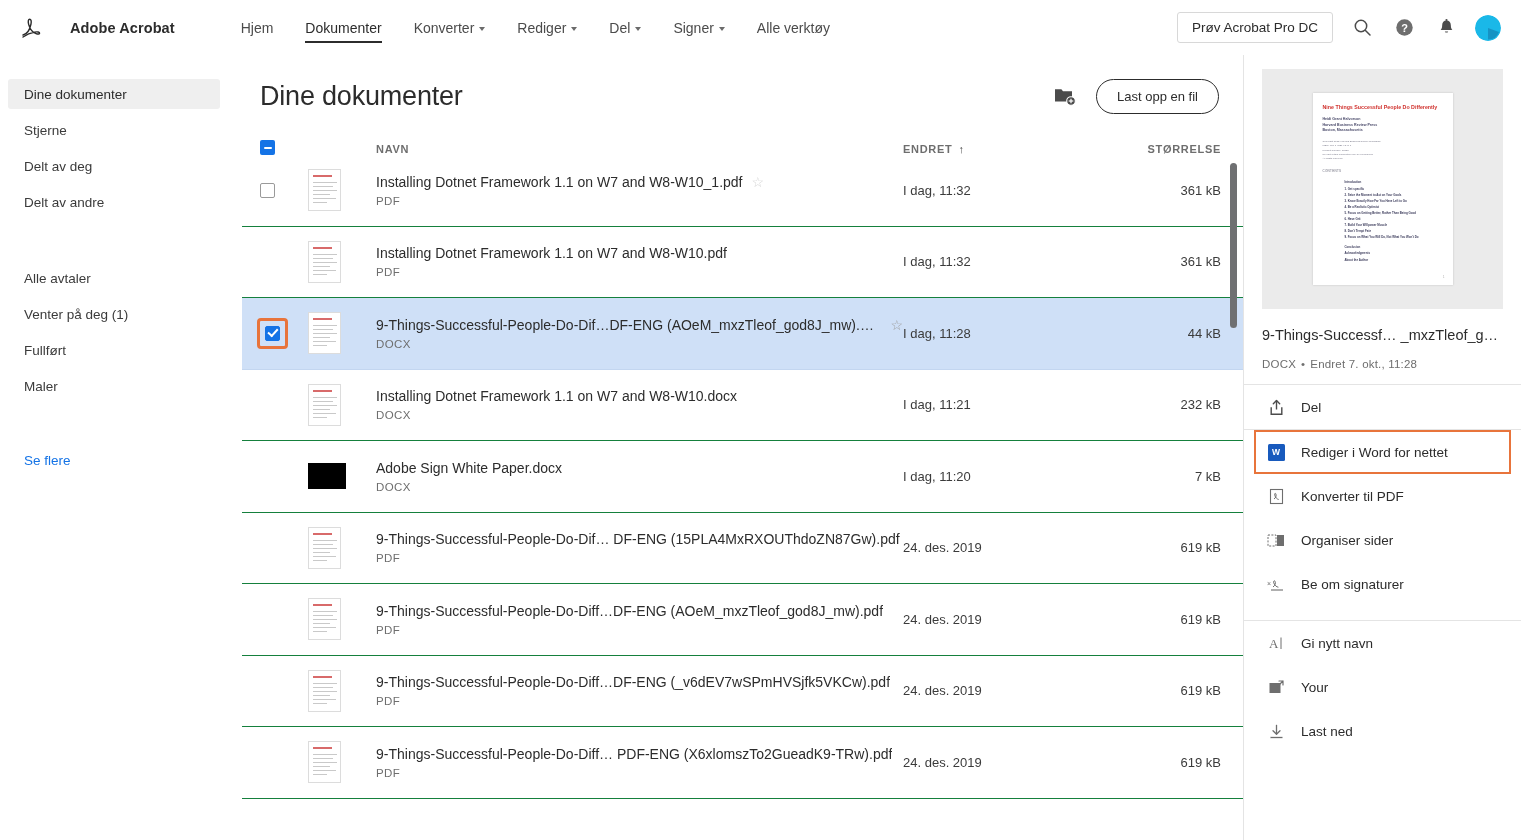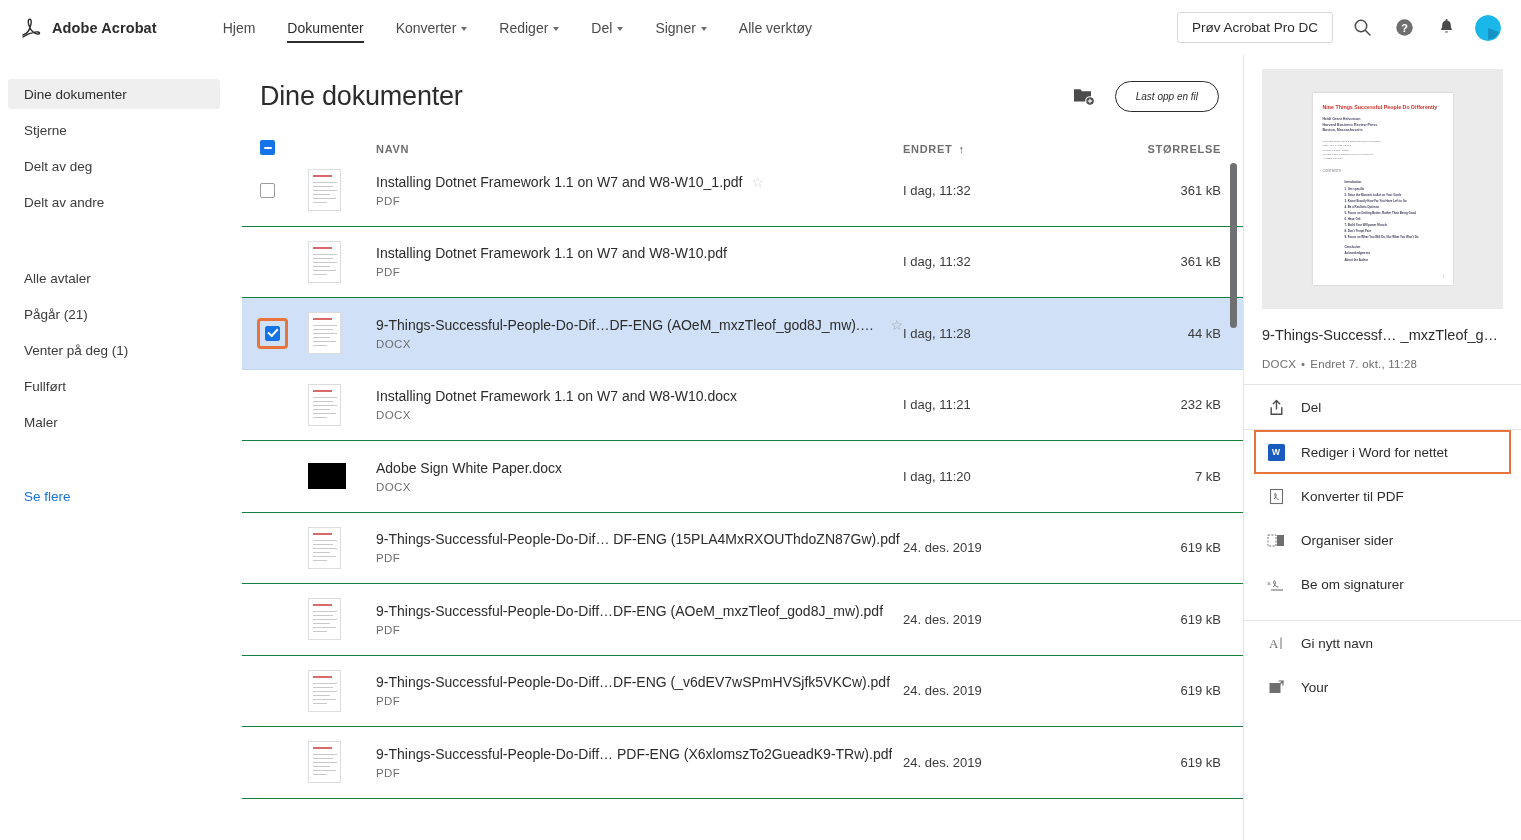--- a/index.html
+++ b/index.html
@@ -13,21 +13,21 @@
 
   
   .topnav {
     height: 55px;
     display: flex;
     align-items: center;
     padding: 0 20px 0 18px;
     background: #fff;
     position: relative;
   }
-  .brand { display: flex; align-items: center; gap: 8px; }
+  .brand { display: flex; align-items: center; gap: 26px; }
   .brand-logo { width: 26px; height: 26px; display: block; }
   .brand-name { font-size: 14.5px; font-weight: bold; color: #2c2c2c; letter-spacing: .1px; }
 
   .nav-items { display: flex; align-items: center; margin-left: 50px; height: 55px; }
   .nav-item {
     display: flex; align-items: center; gap: 5px;
     font-size: 14px; color: #4b4b4b;
     padding: 0 16px; height: 55px; cursor: pointer;
     position: relative; white-space: nowrap;
   }
@@ -65,22 +65,22 @@
   
   .main { flex: 1 1 auto; padding: 0 0 0 14px; position: relative; min-width: 0; }
   .main-head {
     display: flex; align-items: center;
     padding: 18px 24px 0 18px; height: 64px;
   }
   .page-title { font-size: 27px; font-weight: normal; color: #2c2c2c; letter-spacing: -.2px; }
   .head-actions { margin-left: auto; display: flex; align-items: center; gap: 18px; }
   .upload-btn {
     border: 1.5px solid #2c2c2c; border-radius: 19px;
-    padding: 9px 20px; font-size: 10px; color: #2c2c2c;
-    background: #fff; cursor: pointer; white-space: nowrap; font-style: italic;
+    padding: 9px 20px; font-size: 13px; color: #2c2c2c;
+    background: #fff; cursor: pointer; white-space: nowrap;
   }
 
   
   .tbl-head {
     display: flex; align-items: flex-end;
     height: 36px; padding: 0 0 0 18px;
     font-size: 11px; letter-spacing: .7px; color: #6e6e6e; font-weight: bold;
   }
   .col-chk  { width: 48px; flex: 0 0 48px; display:flex; align-items:center; }
   .col-thumb{ width: 68px; flex: 0 0 68px; }
@@ -264,23 +264,20 @@
       <span>Delt av deg</span>
     </div>
     <div class="side-item">
       <span>Delt av andre</span>
     </div>
 
     <div class="side-gap"></div>
 
     <div class="side-item">
       <span>Alle avtaler</span>
-    </div>
-    <div class="side-item">
-      <span>Pågår (21)</span>
     </div>
     <div class="side-item">
       <span>Venter på deg (1)</span>
     </div>
     <div class="side-item">
       <span>Fullført</span>
     </div>
     <div class="side-item">
       <span>Maler</span>
     </div>
@@ -643,15 +640,25 @@
     <div class="act">
       <span class="ai">
         <svg width="17" height="17" viewBox="0 0 17 17">
             <rect x="1.5" y="4" width="11" height="10" fill="#6e6e6e"></rect>
             <path d="M9.5 7.5 15 2M15 2h-4M15 2v4" stroke="#6e6e6e" stroke-width="1.2" fill="none" stroke-linecap="round"></path>
           </svg>
       </span>
       <span>Your</span>
     </div>
 
+    <div class="act">
+      <span class="ai">
+        <svg width="17" height="17" viewBox="0 0 17 17">
+            <line x1="8.5" y1="1.8" x2="8.5" y2="11" stroke="#6e6e6e" stroke-width="1.3"></line>
+            <path d="M5 7.8 8.5 11.3 12 7.8" fill="none" stroke="#6e6e6e" stroke-width="1.3" stroke-linecap="round" stroke-linejoin="round"></path>
+            <line x1="2.5" y1="14.5" x2="14.5" y2="14.5" stroke="#6e6e6e" stroke-width="1.3"></line>
+          </svg>
+      </span>
+      <span>Last ned</span>
+    </div>
 
   </div>
 </div>
 
 </body></html>

